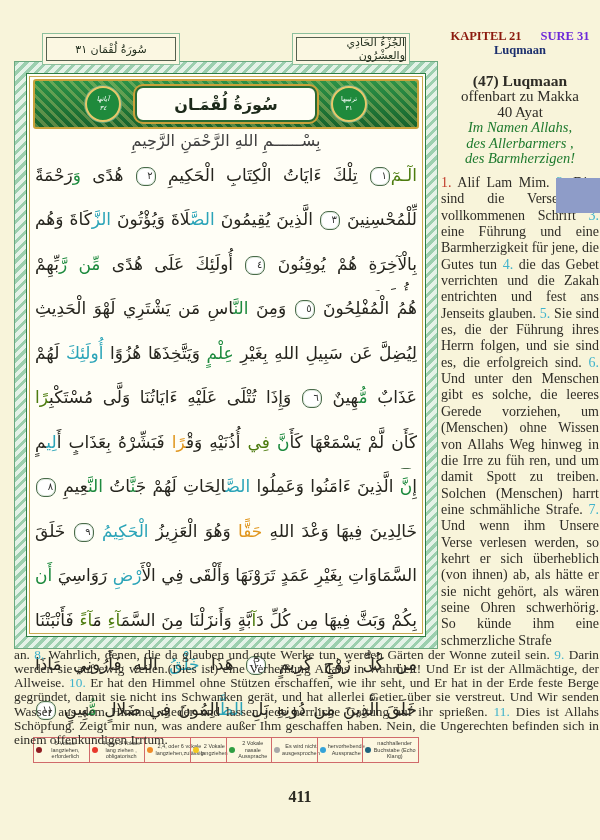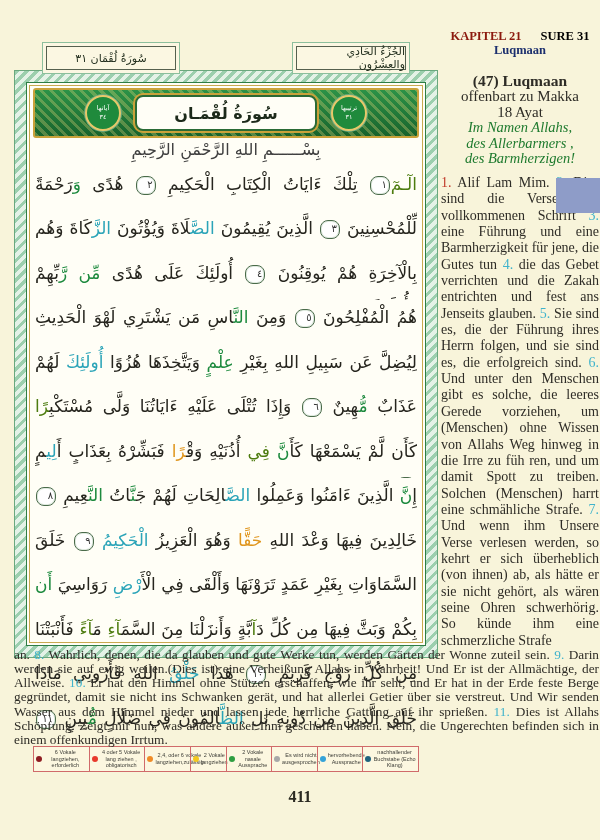--- a/index.html
+++ b/index.html
@@ -1,21 +1,21 @@
 <!DOCTYPE html>
 <html><head>
 <meta charset="utf-8">
 <style>
   html,body{margin:0;padding:0;}
   body{width:600px;height:840px;background:#f8f4da;position:relative;overflow:hidden;
        font-family:"Liberation Serif",serif;}
   .stage{position:absolute;inset:0;}
 
   
-  .quran-page{position:absolute;left:14px;top:36px;width:480px;height:622px;}
+  .quran-page{position:absolute;left:14px;top:27px;width:480px;height:622px;}
   .tab{position:absolute;height:22px;background:#fbf7e2;border:1px solid #55604e;
        box-shadow:0 0 0 3px #fbf7e2,0 0 0 4px #8cbf9c;
        font:11px "DejaVu Sans",sans-serif;display:flex;align-items:center;justify-content:center;
        direction:rtl;color:#24301f;z-index:2;}
   .tab-left{left:32px;top:10px;width:128px;}
   .tab-right{left:282px;top:10px;width:108px;}
 
   .frame{position:absolute;left:0;top:34px;width:424px;height:588px;box-sizing:border-box;
          background:repeating-linear-gradient(135deg,#9ccfae 0 3px,#e4f2e7 3px 7px);
          border:1px solid #6aa87e;padding:11px;}
@@ -27,21 +27,21 @@
       background-image:repeating-linear-gradient(45deg,rgba(255,226,130,.28) 0 3px,rgba(0,0,0,0) 3px 7px),
                        linear-gradient(180deg,#2c9247,#17632c);}
   .cartouche{position:absolute;left:50%;top:50%;transform:translate(-50%,-50%);
       width:178px;height:32px;background:#fffef6;border:2px solid #2a6b35;box-shadow:0 0 0 2px #c9a23a;
       border-radius:8px;display:flex;align-items:center;justify-content:center;
       font:bold 16px "DejaVu Sans",sans-serif;color:#1d2a1a;direction:rtl;}
   .medallion{position:absolute;top:50%;transform:translateY(-50%);width:32px;height:32px;border-radius:50%;
       background:#1f8a3c;border:2px solid #e7c86a;box-shadow:0 0 0 1px #6aa87e;color:#fff;
       display:flex;flex-direction:column;align-items:center;justify-content:center;
       font:6.5px "DejaVu Sans",sans-serif;line-height:1.35;direction:rtl;}
-  .med-left{left:50px;} .med-right{right:50px;}
+  .med-left{left:50px;font-style:italic;} .med-right{right:50px;}
 
   .bismillah{flex:none;height:27px;line-height:27px;text-align:center;direction:rtl;
       font:16px "DejaVu Sans",sans-serif;color:#404040;}
 
   .ayah-area{flex:1;display:flex;flex-direction:column;direction:rtl;padding:0 3px;}
   .ayah-line{flex:1;line-height:34px;overflow:hidden;
       font-family:"DejaVu Sans",sans-serif;font-size:17px;color:#26251e;
       text-align:justify;text-align-last:justify;}
   .seg-g{color:#1d8a3e;} .seg-c{color:#2ba4b8;} .seg-r{color:#4d7c0f;} .seg-o{color:#e0961e;}
   .seg-m{display:inline-block;min-width:14px;height:17px;line-height:15px;margin:0 1px;
@@ -54,21 +54,21 @@
       padding:0 2px;min-width:0;}
   .legend-cell:first-child{border-left:none;}
   .legend-cell.wide{flex:1.25;}
   .legend-cell.narrow{flex:0.75;}
   .dot{width:6px;height:6px;border-radius:50%;flex:none;}
   .legend-label{font:5.5px "Liberation Sans",sans-serif;color:#40403a;line-height:1.2;text-align:center;flex:1;}
 
   
   .right-col{position:absolute;left:441px;top:30px;width:158px;color:#2e2c26;}
   .chap-line{text-align:center;font-weight:bold;font-size:12.5px;line-height:13.5px;color:#8c1a0e;}
-  .chap-line .sure{color:#000000;margin-left:19px;}
+  .chap-line .sure{color:#6d28d9;margin-left:19px;}
   .chap-name{text-align:center;font-weight:bold;font-size:12.5px;line-height:13.5px;color:#1c2f6e;}
   .surah-head{margin-top:16px;text-align:center;font-size:15px;line-height:15.8px;}
   .surah-head .t{font-weight:bold;font-size:15.5px;}
   .green-basmala{margin-top:0;text-align:center;font-style:italic;font-size:14.5px;
       line-height:15.2px;color:#1e7a2e;}
   .body-text{margin-top:9px;text-align:justify;font-size:14px;line-height:16.35px;}
   .seg-num{color:#3fb3cc;} .seg-numr{color:#c03a2a;}
 
   .overlay{position:absolute;left:556px;top:178px;width:44px;height:35px;background:#8e9cc8;z-index:5;}
 
@@ -160,21 +160,21 @@
   </div>
 
   <div class="right-col">
     <div class="chap-line">
       <span class="kapitel">KAPITEL 21</span><span class="sure">SURE 31</span>
     </div>
     <div class="chap-name">Luqmaan</div>
     <div class="surah-head">
       <div class="t">(47) Luqmaan</div>
       <div>offenbart zu Makka</div>
-      <div>18 Ayat</div>
+      <div>40 Ayat</div>
     </div>
     <div class="green-basmala">
       <div>Im Namen Allahs,</div>
       <div>des Allerbarmers ,</div>
       <div>des Barmherzigen!</div>
     </div>
     <div class="body-text"><span class="seg-numr">1.</span><span> Alif Lam Mim. </span><span class="seg-num">2.</span><span> Dies sind die Verse der vollkommenen Schrift </span><span class="seg-num">3.</span><span> eine Führung und eine Barmherzigkeit für jene, die Gutes tun </span><span class="seg-num">4.</span><span> die das Gebet verrichten und die Zakah entrichten und fest ans Jenseits glauben. </span><span class="seg-num">5.</span><span> Sie sind es, die der Führung ihres Herrn folgen, und sie sind es, die erfolgreich sind. </span><span class="seg-num">6.</span><span> Und unter den Menschen gibt es solche, die leeres Gerede vorziehen, um (Menschen) ohne Wissen von Allahs Weg hinweg in die Irre zu füh ren, und um damit Spott zu treiben. Solchen (Menschen) harrt eine schmähliche Strafe. </span><span class="seg-num">7.</span><span> Und wenn ihm Unsere Verse verlesen werden, so kehrt er sich überheblich (von ihnen) ab, als hätte er sie nicht gehört, als wären seine Ohren schwerhörig. So künde ihm eine schmerzliche Strafe</span></div>
   </div>
 
   <div class="overlay" style="background-color: rgb(142, 156, 200);"></div>

